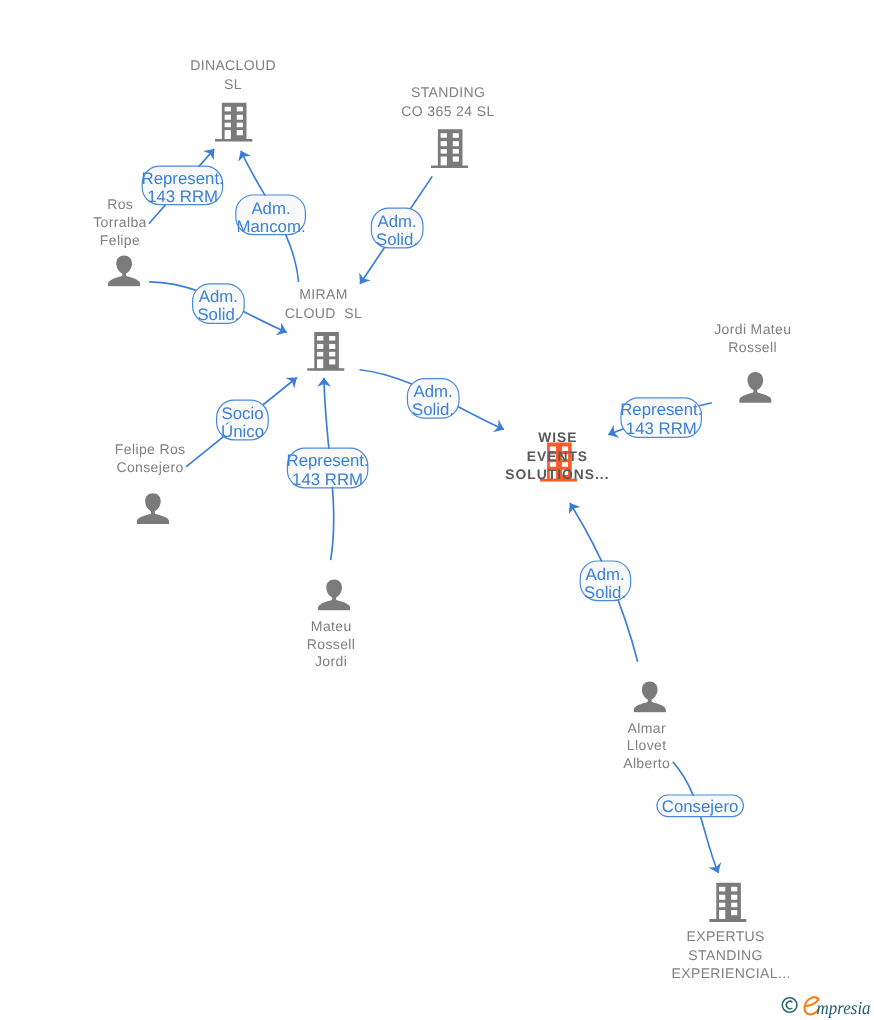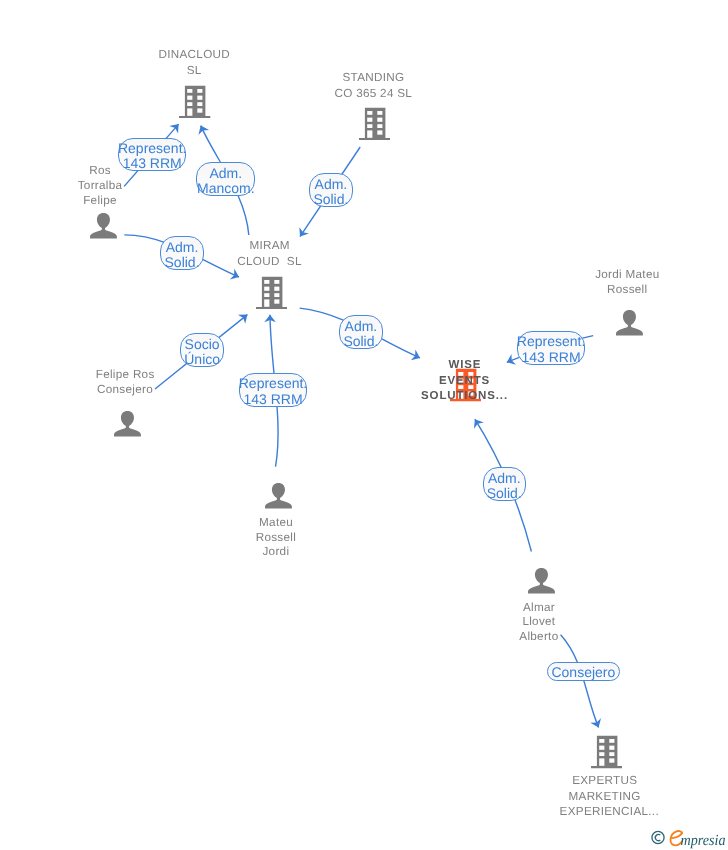--- a/index.html
+++ b/index.html
@@ -112,21 +112,21 @@
             <rect x="18.3" y="4.0" width="5.1" height="3.8"></rect>
             <rect x="8.2" y="10.6" width="5.2" height="4.2"></rect>
             <rect x="18.3" y="10.6" width="5.1" height="4.2"></rect>
             <rect x="8.2" y="17.2" width="5.2" height="3.8"></rect>
             <rect x="18.3" y="17.2" width="5.1" height="3.8"></rect>
             <rect x="8.2" y="23.4" width="5.2" height="7.4"></rect>
             <rect x="18.3" y="23.4" width="5.1" height="4.3"></rect>
           </g>
         </svg></div>
       <div class="nlabel" style="left: 559.6px; top: 773.2px; width: 90px;">EXPERTUS
-MARKETING
+STANDING
 EXPERIENCIAL...</div>
       <div class="icon" style="left: 89.8px; top: 212px; width: 26.9px; height: 27px;"><svg viewBox="0 0 26.6 27" width="100%" height="100%" preserveAspectRatio="none">
           <path fill="#7b7b7b" d="M13.3 1.0C9.5 1.0 6.85 3.6 6.85 7.6c0 3.5 1.95 6.8 4.3 7.95 0.45 0.22 0.62 0.55 0.62 1.0v0.45c0 0.8-0.55 1.25-1.5 1.5 -3.45 0.9-6.2 1.8-7.95 3.0C0.75 22.35 0 23.4 0 24.75V26.6h26.6V24.75c0-1.35-0.75-2.4-2.32-3.25-1.75-1.2-4.5-2.1-7.95-3.0-0.95-0.25-1.5-0.7-1.5-1.5v-0.45c0-0.45 0.17-0.78 0.62-1.0 2.35-1.15 4.3-4.45 4.3-7.95C19.75 3.6 17.1 1.0 13.3 1.0z"></path>
         </svg></div>
       <div class="nlabel person" style="left: 57.5px; top: 164px; width: 85px;">Ros
 Torralba
 Felipe</div>
       <div class="icon" style="left: 113.8px; top: 409.5px; width: 26.9px; height: 27px;"><svg viewBox="0 0 26.6 27" width="100%" height="100%" preserveAspectRatio="none">
           <path fill="#7b7b7b" d="M13.3 1.0C9.5 1.0 6.85 3.6 6.85 7.6c0 3.5 1.95 6.8 4.3 7.95 0.45 0.22 0.62 0.55 0.62 1.0v0.45c0 0.8-0.55 1.25-1.5 1.5 -3.45 0.9-6.2 1.8-7.95 3.0C0.75 22.35 0 23.4 0 24.75V26.6h26.6V24.75c0-1.35-0.75-2.4-2.32-3.25-1.75-1.2-4.5-2.1-7.95-3.0-0.95-0.25-1.5-0.7-1.5-1.5v-0.45c0-0.45 0.17-0.78 0.62-1.0 2.35-1.15 4.3-4.45 4.3-7.95C19.75 3.6 17.1 1.0 13.3 1.0z"></path>
         </svg></div>

